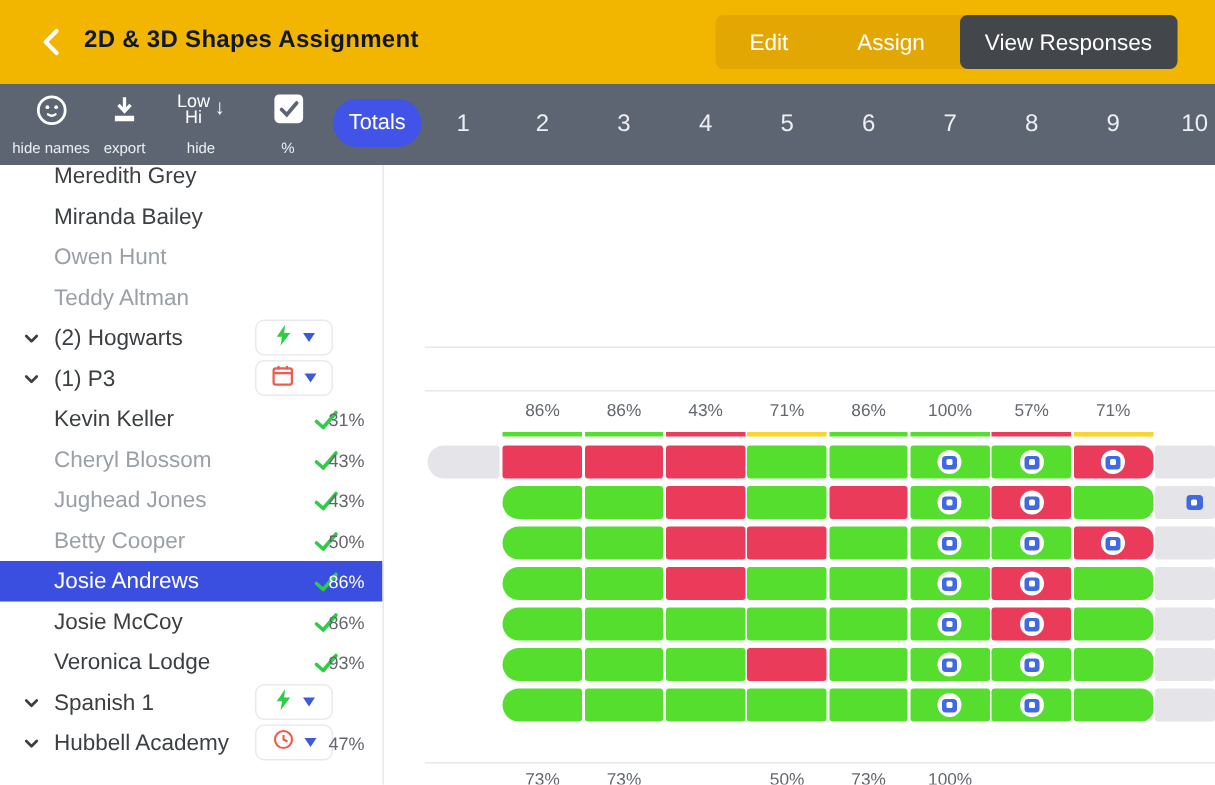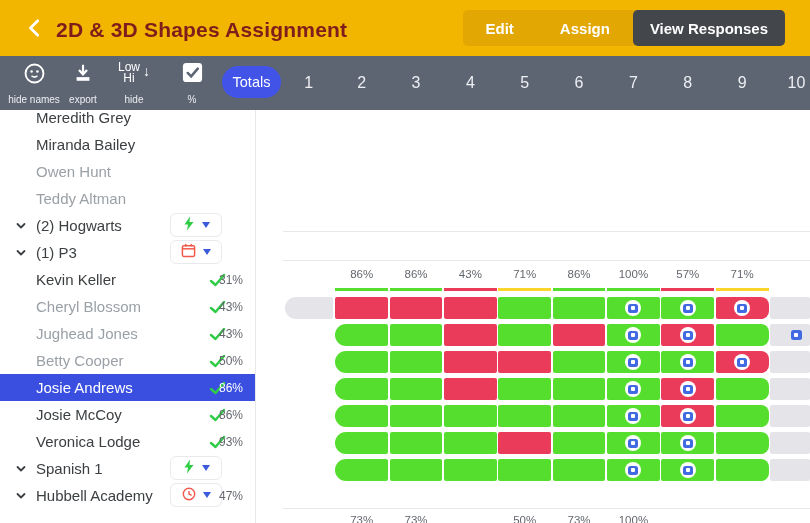--- a/index.html
+++ b/index.html
@@ -10,23 +10,23 @@
     --divider:#E8E8EB; --text_dark:#3C4043; --text_muted:#9AA0A6; --text_gray:#63676D;
   }
   *{box-sizing:border-box;}
   html,body{margin:0;padding:0;}
   body{width:810px;height:523px;overflow:hidden;position:relative;background:#fff;
        font-family:"Liberation Sans",sans-serif;-webkit-font-smoothing:antialiased;}
 
   
   .topbar{position:absolute;left:0;top:0;width:810px;height:56px;background:var(--topbar_bg);}
   .back{position:absolute;left:24px;top:17px;width:22px;height:22px;cursor:pointer;}
-  .page-title{position:absolute;left:56px;top:18px;color:#7f1d1d;font-size:21px;font-weight:600;letter-spacing:.2px;}
+  .page-title{position:absolute;left:56px;top:18px;color:#0f172a;font-size:16px;font-weight:600;letter-spacing:.2px;}
   .topbar-actions{position:absolute;right:25px;top:10px;height:36px;display:flex;background:var(--button_bg);border-radius:5px;}
-  .tb-btn{color:#fff;font-size:15px;font-weight:700;display:flex;align-items:center;padding:0 23px;cursor:pointer;}
+  .tb-btn{color:#fff;font-size:15px;font-weight:400;display:flex;align-items:center;padding:0 23px;cursor:pointer;}
   .tb-btn.dark{background:var(--dark_button_bg);border-radius:5px;padding:0 17px;}
 
   
   .toolbar{position:absolute;left:0;top:56px;width:810px;height:54px;background:var(--toolbar_bg);color:#fff;}
   .tool{position:absolute;top:5px;height:46px;display:flex;flex-direction:column;align-items:center;justify-content:space-between;cursor:pointer;}
   .tool .tlabel{font-size:10px;color:#EDEFF3;white-space:nowrap;line-height:10px;padding-bottom:2px;}
   .tool-hide{left:8px;width:52px;} .tool-export{left:62px;width:42px;}
   .tool-sort{left:106px;width:56px;} .tool-pct{left:170px;width:44px;}
   .sort-stack{display:flex;align-items:flex-start;gap:3px;line-height:11px;margin-top:1px;}
   .sort-words{display:flex;flex-direction:column;align-items:center;font-size:12px;}

